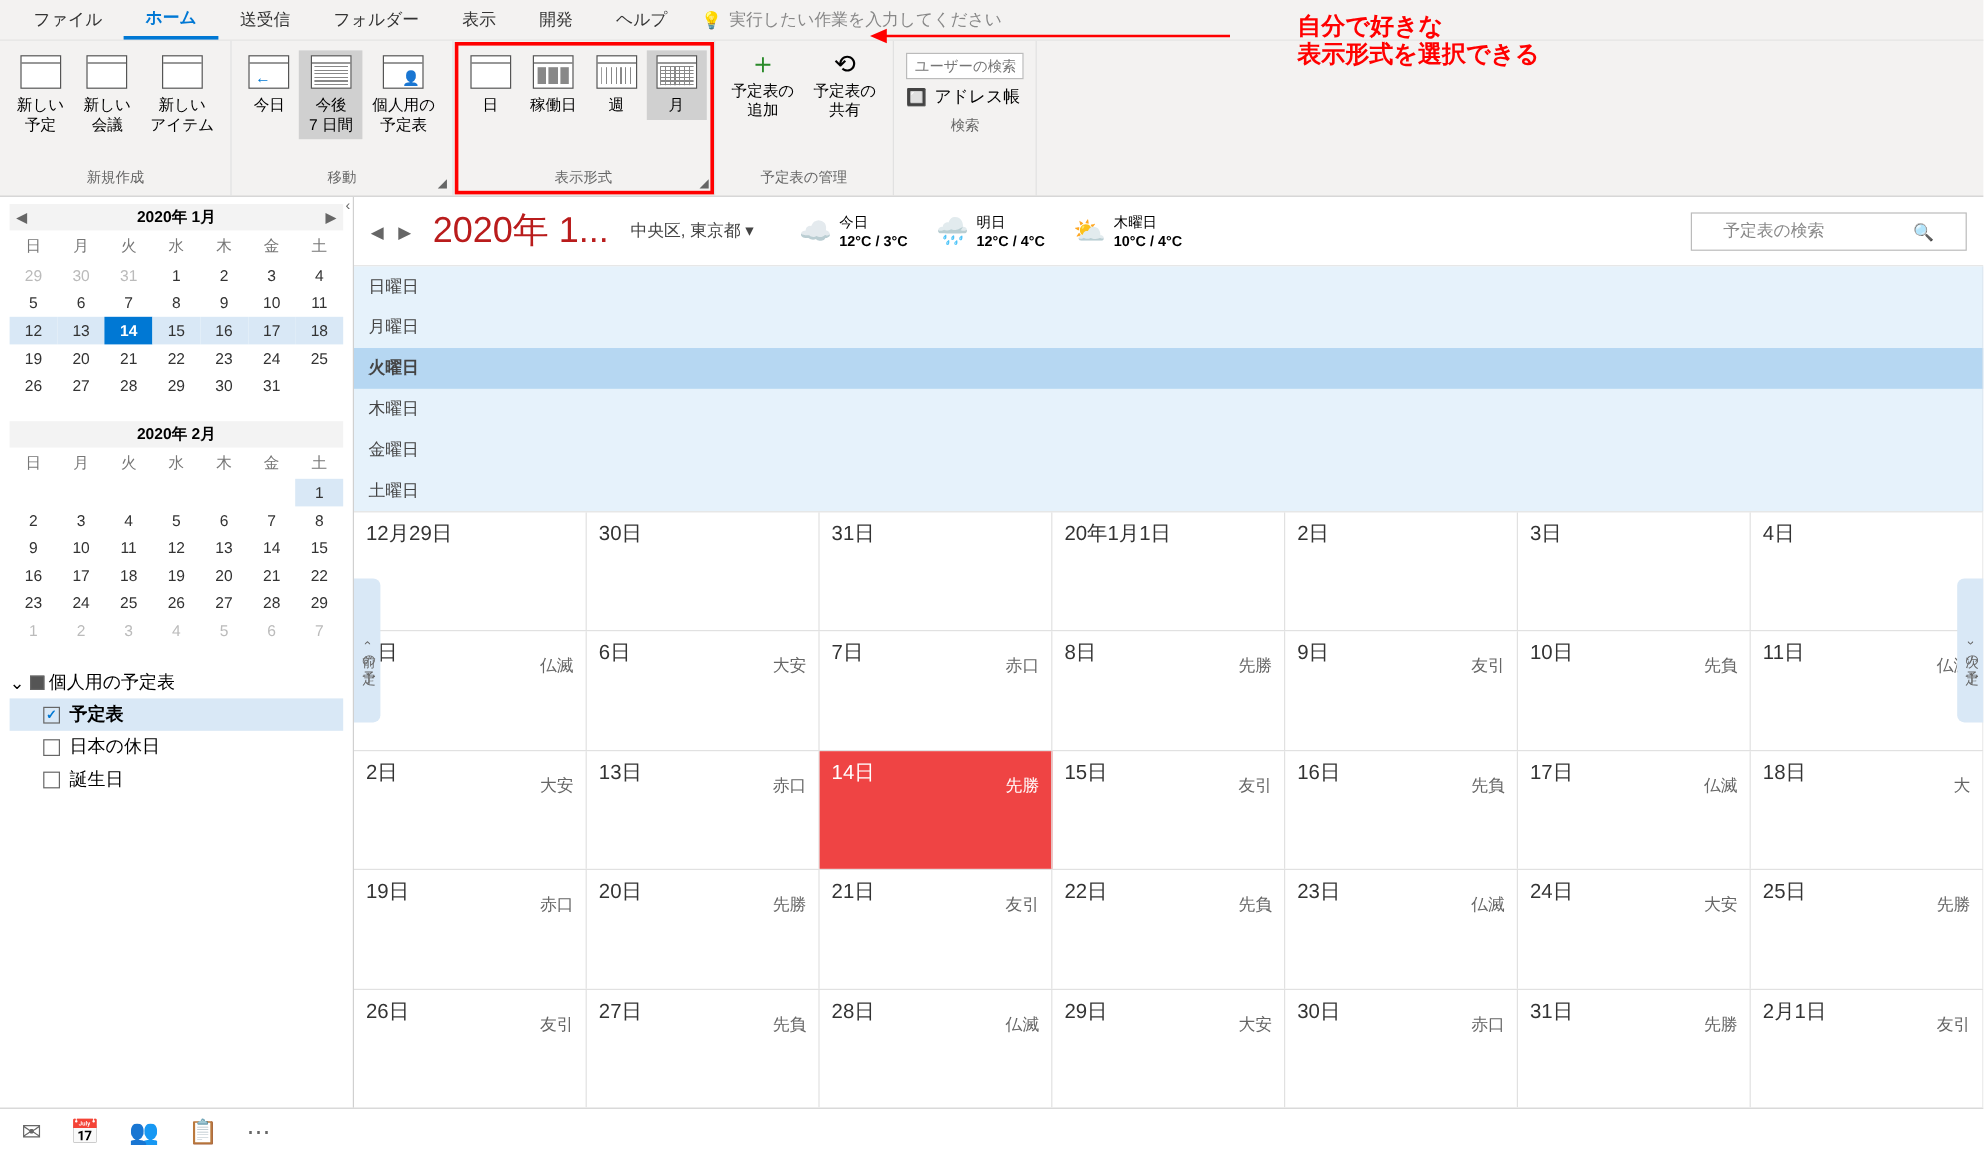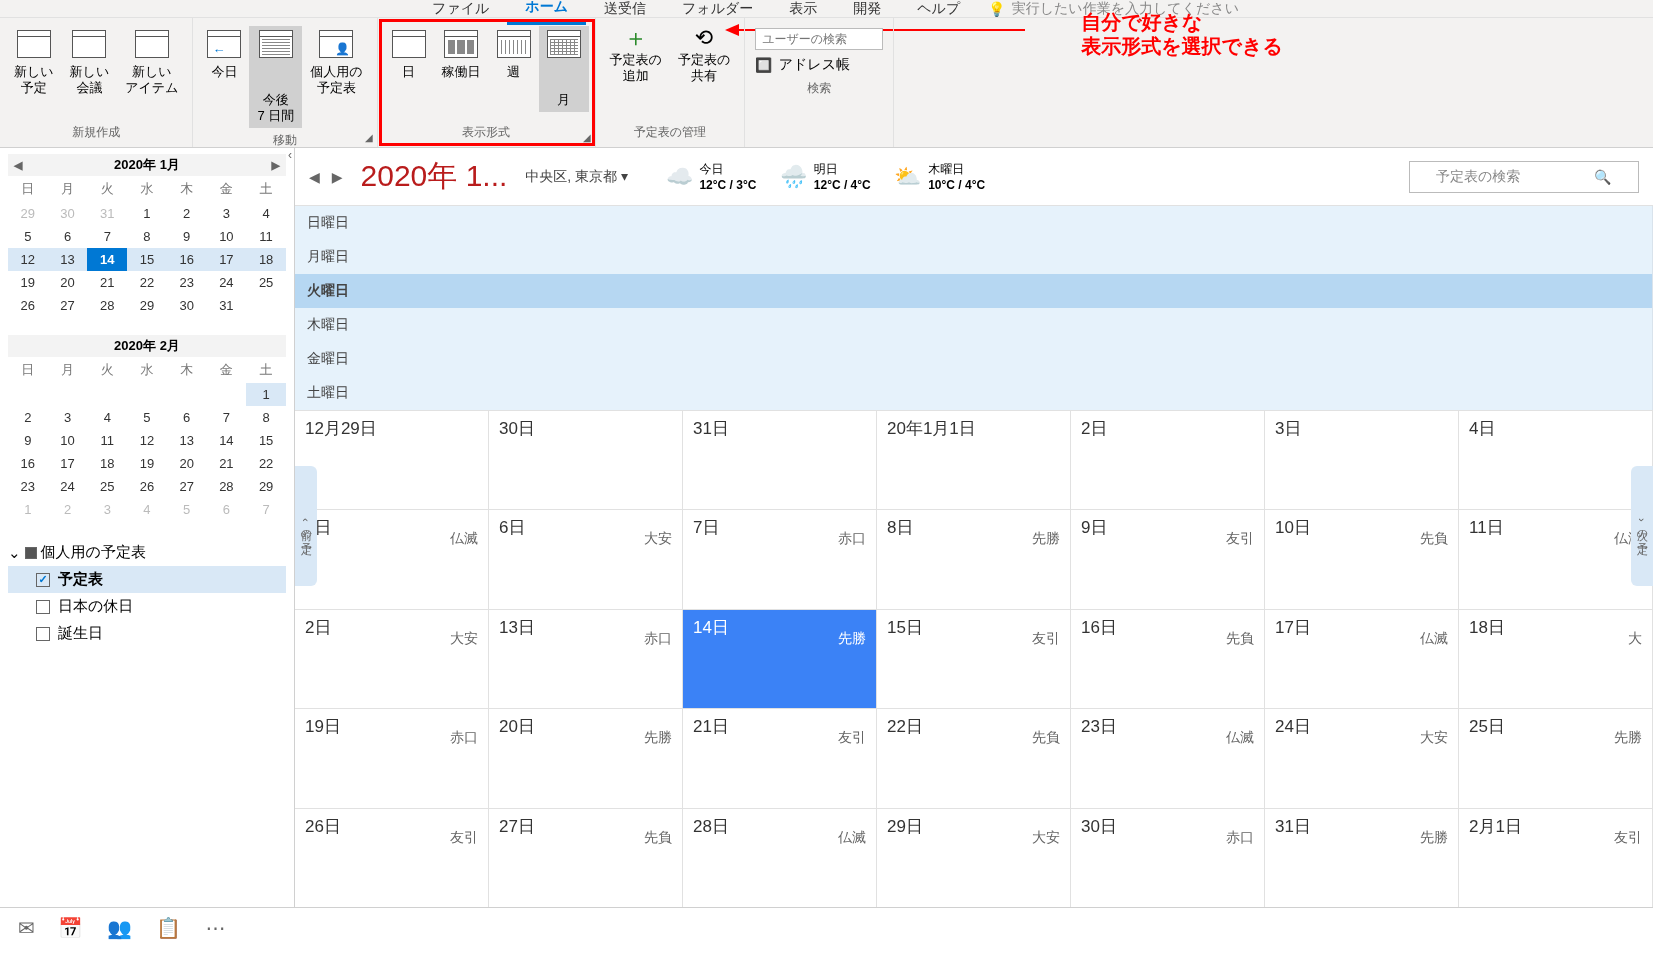--- a/index.html
+++ b/index.html
@@ -1,39 +1,39 @@
 <!DOCTYPE html>
 <html><head>
 <meta charset="utf-8">
 <style>
 * { margin: 0; padding: 0; box-sizing: border-box; font-family: "Yu Gothic UI", "Meiryo", sans-serif; }
 body { background: #fff; width: 1653px; height: 963px; overflow: hidden; font-size: 14px; }
 
 
-.menubar { display: flex; align-items: center; height: 18px; padding: 0 10px; gap: 0; border-bottom: 1px solid #e1e1e1; background: #f3f2f1; justify-content: center; }
+.menubar { display: flex; align-items: center; height: 34px; padding: 0 10px; gap: 0; border-bottom: 1px solid #e1e1e1; background: #f3f2f1; }
 .menubar .menu-item { padding: 6px 18px; cursor: pointer; color: #333; }
 .menubar .menu-item.active { color: #0078d4; border-bottom: 3px solid #0078d4; font-weight: bold; }
 .menubar .tell-me { display: flex; align-items: center; gap: 6px; color: #888; margin-left: 10px; }
 .annotation { color: #ff0000; font-weight: bold; font-size: 20px; position: absolute; }
 .annotation-text { right: 370px; top: 10px; line-height: 24px; }
 .arrow-svg { position: absolute; left: 725px; top: 20px; }
 
 
 .ribbon { display: flex; background: #f3f2f1; border-bottom: 1px solid #d0d0d0; height: 130px; }
 .ribbon-group { display: flex; flex-direction: column; align-items: center; border-right: 1px solid #e1e1e1; padding: 4px 0 2px 0; position: relative; }
 .ribbon-group.highlighted { outline: 3px solid #ff0000; outline-offset: -4px; }
 .ribbon-buttons { display: flex; flex: 1; align-items: flex-start; padding: 4px 6px; }
 .ribbon-btn { display: flex; flex-direction: column; align-items: center; justify-content: flex-start; padding: 4px 8px; cursor: pointer; min-width: 48px; text-align: center; font-size: 13px; line-height: 16px; }
-.ribbon-btn.selected { background: #d0d0d0; gap: 28px; }
+.ribbon-btn.selected { background: #d0d0d0; }
 .ribbon-btn .icon-box { width: 34px; height: 28px; border: 1.5px solid #555; margin-bottom: 6px; position: relative; background: #fff; }
 .ribbon-btn .icon-box .top-bar { position: absolute; top: 0; left: 0; right: 0; height: 6px; border-bottom: 1.5px solid #555; }
 .ribbon-group-label { font-size: 12px; color: #666; padding-bottom: 4px; text-align: center; width: 100%; }
 .dialog-launcher { position: absolute; right: 4px; bottom: 4px; font-size: 10px; color: #666; }
 .search-group { display:flex; flex-direction:column; gap:6px; padding:6px 10px; }
-.search-input-sm { border: 1px solid #bbb; padding: 3px 6px; width: 128px; font-size: 12px; color: #888; background:#fff; }
+.search-input-sm { border: 1px solid #bbb; padding: 3px 6px; width: 98px; font-size: 12px; color: #888; background:#fff; }
 
 
 .main { display: flex; height: calc(963px - 34px - 130px - 40px); }
 .sidebar { width: 295px; border-right: 1px solid #d0d0d0; padding: 6px 8px; overflow: hidden; position: relative; }
 .collapse-arrow { position:absolute; right:2px; top:0; font-size:12px; color:#666; cursor:pointer; }
 .mini-cal { margin-bottom: 18px; }
 .mini-cal .mc-header { display:flex; align-items:center; justify-content: space-between; background:#f3f3f3; padding:2px 6px; font-weight: bold; font-size:13px; }
 .mini-cal .mc-header .nav { color:#666; cursor:pointer; font-size:11px; }
 .mini-cal table { width: 100%; border-collapse: collapse; text-align:center; font-size:13px; }
 .mini-cal th { color:#777; font-weight:normal; padding:4px 0; }
@@ -62,21 +62,21 @@
 
 
 .cal-grid { flex:1; display:flex; flex-direction:column; position:relative; }
 .day-headers { display:flex; background:#e6f2fb;flex-direction:column; }
 .day-headers .dh { flex:1; padding:8px 12px; font-size:14px; color:#444; border-right:1px solid #d9e3ec; }
 .day-headers .dh.today-col { background:#b6d7f2; font-weight:bold; }
 .weeks { flex:1; display:flex; flex-direction:column; }
 .week-row { flex:1; display:flex; border-top:1px solid #e1e1e1; }
 .day-cell { flex:1; border-right:1px solid #e1e1e1; padding:6px 10px; position:relative; font-size:17px; color:#333; }
 .day-cell .rokuyou { position:absolute; top:20px; right:10px; font-size:14px; color:#666; }
-.day-cell.today { background:#3b82f6; color:#fff; }
+.day-cell.today { background:#ef4444; color:#fff; }
 .day-cell.today .rokuyou { color:#fff; }
 .side-handle { position:absolute; top:260px; width:22px; height:120px; background:#d9e8f6; display:flex; align-items:center; justify-content:center; font-size:11px; color:#666; cursor:pointer; writing-mode: vertical-rl; }
 .side-handle.left { left:0; border-radius: 0 6px 6px 0; }
 .side-handle.right { right:0; border-radius: 6px 0 0 6px; }
 
 
 .bottom-nav { height:40px; border-top:1px solid #d0d0d0; display:flex; align-items:center; gap:24px; padding:0 18px; }
 .bottom-nav .bn { font-size:20px; color:#666; cursor:pointer; }
 .bottom-nav .bn.active { color:#0078d4; }
 </style>

